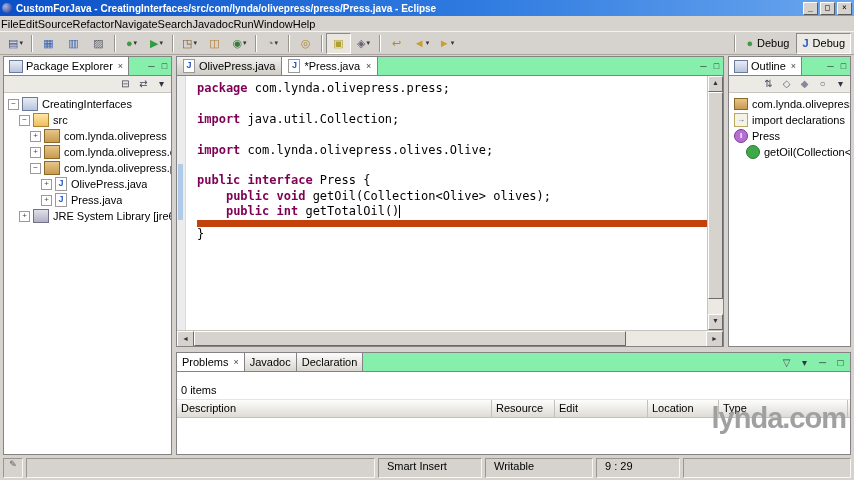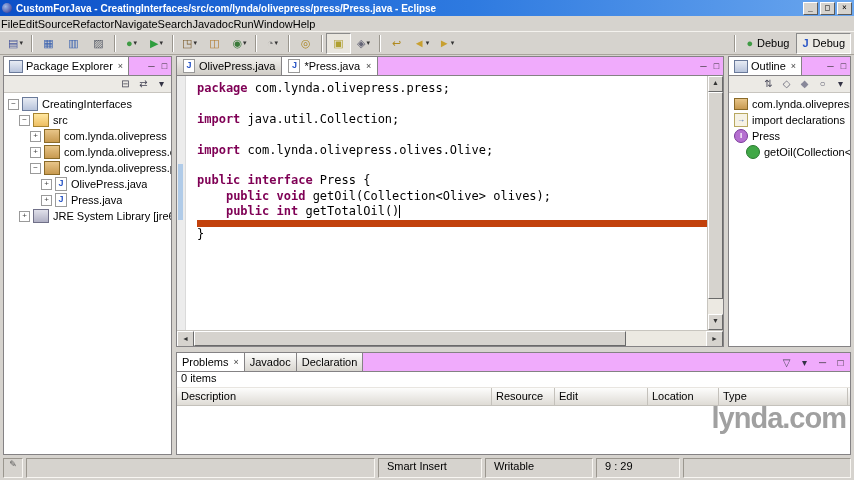--- a/index.html
+++ b/index.html
@@ -34,21 +34,21 @@
   .persp-label{margin-left:4px;}
 
   
   .main{flex:1;position:relative;}
   .panel{position:absolute;border:1px solid #848284;background:#fff;display:flex;flex-direction:column;overflow:hidden;}
   .pkg-panel{left:3px;top:1px;width:167px;bottom:1px;}
   .editor-panel{left:176px;top:1px;width:546px;height:289px;}
   .outline-panel{left:728px;top:1px;right:3px;height:289px;}
   .problems-panel{left:176px;top:297px;right:3px;bottom:1px;}
 
-  .view-header{height:18px;background:#f0abfc;display:flex;align-items:flex-end;border-bottom:1px solid #848284;flex:0 0 auto;}
+  .view-header{height:18px;background:#86efac;display:flex;align-items:flex-end;border-bottom:1px solid #848284;flex:0 0 auto;}
   .view-tab{height:18px;display:flex;align-items:center;gap:3px;padding:0 5px;
             background:linear-gradient(#fcfcfb,#d9d6d0);border-right:1px solid #848284;white-space:nowrap;}
   .view-tab.active{background:#fff;}
   .close-x{font-size:9px;color:#444;margin-left:2px;}
   .header-spring{flex:1;}
   .hdr-ico{width:13px;font-size:9px;text-align:center;color:#333;align-self:center;}
   .vicon{width:12px;height:11px;background:linear-gradient(#e8ecf4,#b8c4dc);border:1px solid #6a7a9a;flex:0 0 auto;}
   .view-toolbar{height:16px;background:#eceae5;border-bottom:1px solid #c8c5bf;display:flex;
                 justify-content:flex-end;align-items:center;padding-right:2px;gap:3px;flex:0 0 auto;}
   .vt-ico{width:15px;text-align:center;font-size:10px;line-height:14px;}
@@ -91,21 +91,21 @@
   .scroll-arrow{height:14px;background:#d6d3ce;border:1px solid;border-color:#fff #6a6a6a #6a6a6a #fff;
                 font-size:7px;text-align:center;line-height:12px;color:#333;flex:0 0 auto;}
   .scroll-arrow.h{width:15px;height:100%;line-height:13px;}
   .vthumb{height:205px;background:#d6d3ce;border:1px solid;border-color:#fff #6a6a6a #6a6a6a #fff;flex:0 0 auto;}
   .hscroll{height:15px;background:#ece9e2;border-top:1px solid #c8c5bf;display:flex;flex:0 0 auto;}
   .hthumb{width:430px;background:#d6d3ce;border:1px solid;border-color:#fff #6a6a6a #6a6a6a #fff;}
   .scroll-fill{flex:1;}
 
   
   .problems-body{flex:1;background:#fff;overflow:hidden;display:flex;flex-direction:column;}
-  .items-count{padding:0 2px 3px 4px;flex:0 0 auto;}
+  .items-count{padding:12px 2px 3px 4px;flex:0 0 auto;}
   .ptable-header{display:flex;height:17px;background:linear-gradient(#fdfdfc,#dedbd5);
                  border-top:1px solid #e8e5e0;border-bottom:1px solid #c4c1bb;flex:0 0 auto;}
   .pcol{border-right:1px solid #c4c1bb;padding:2px 4px;white-space:nowrap;overflow:hidden;flex:0 0 auto;}
   .ptable-empty{flex:1;background:#fff;}
 
   
   .statusbar{height:20px;flex:0 0 auto;display:flex;align-items:stretch;gap:3px;padding:2px 3px;background:#d6d3ce;}
   .sb-cell{border:1px solid;border-color:#9a968e #f8f6f2 #f8f6f2 #9a968e;padding:1px 8px;white-space:nowrap;overflow:hidden;}
   .sb-icon-cell{width:18px;padding:0;text-align:center;font-size:9px;color:#555;}
   .sb-flex{flex:1;}

